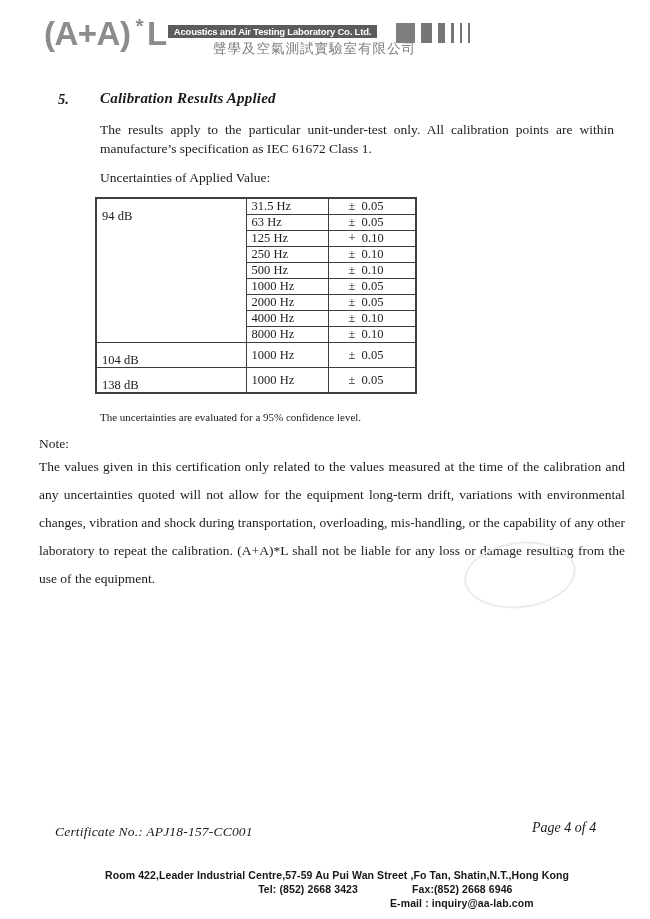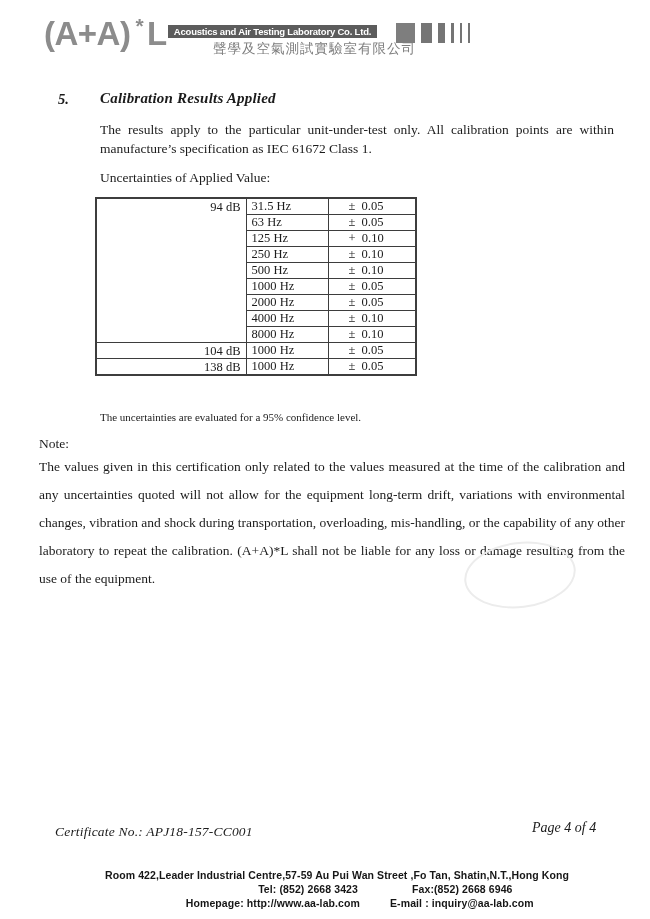--- a/index.html
+++ b/index.html
@@ -74,21 +74,21 @@
   .unc-table {
     position:absolute; left:95px; top:197px;
     border-collapse:collapse;
     border:2px solid #3d3d3d;
     font-size:12.5px; color:#1b1b1b;
   }
   .unc-table td {
     border:1px solid #3d3d3d;
     padding:0 5px; height:16px; line-height:14px;
   }
-  .unc-table td.c-level { width:150px; vertical-align:top; padding-top:1px;text-align:right; }
+  .unc-table td.c-level { width:150px; vertical-align:top; padding-top:10px; }
   .unc-table td.c-freq  { width:82px; }
   .unc-table td.c-unc   { width:88px; padding-left:20px; white-space:pre; }
 
   .confidence {
     position:absolute; left:100px; top:411px;
     font-size:11px;
   }
 
   
   .note-label { position:absolute; left:39px; top:436px; font-size:13.5px; }
@@ -208,16 +208,15 @@
   <div class="note-text">The values given in this certification only related to the values measured at the time of the calibration and any uncertainties quoted will not allow for the equipment long-term drift, variations with environmental changes, vibration and shock during transportation, overloading, mis-handling, or the capability of any other laboratory to repeat the calibration. (A+A)*L shall not be liable for any loss or damage resulting from the use of the equipment.</div>
 
   <div class="stamp"></div>
 
   <div class="cert-no">Certificate No.: APJ18-157-CC001</div>
   <div class="page-no">Page 4 of 4</div>
 
   <div class="footer f-addr">Room 422,Leader Industrial Centre,57-59 Au Pui Wan Street ,Fo Tan, Shatin,N.T.,Hong Kong</div>
   <div class="footer f-tel">Tel: (852) 2668 3423</div>
   <div class="footer f-fax">Fax:(852) 2668 6946</div>
-  <div class="footer f-home">Homepage: http://www.aa-lab.com</div>
   <div class="footer f-email">E-mail : inquiry@aa-lab.com</div>
 
 </div>
 
 </body></html>

